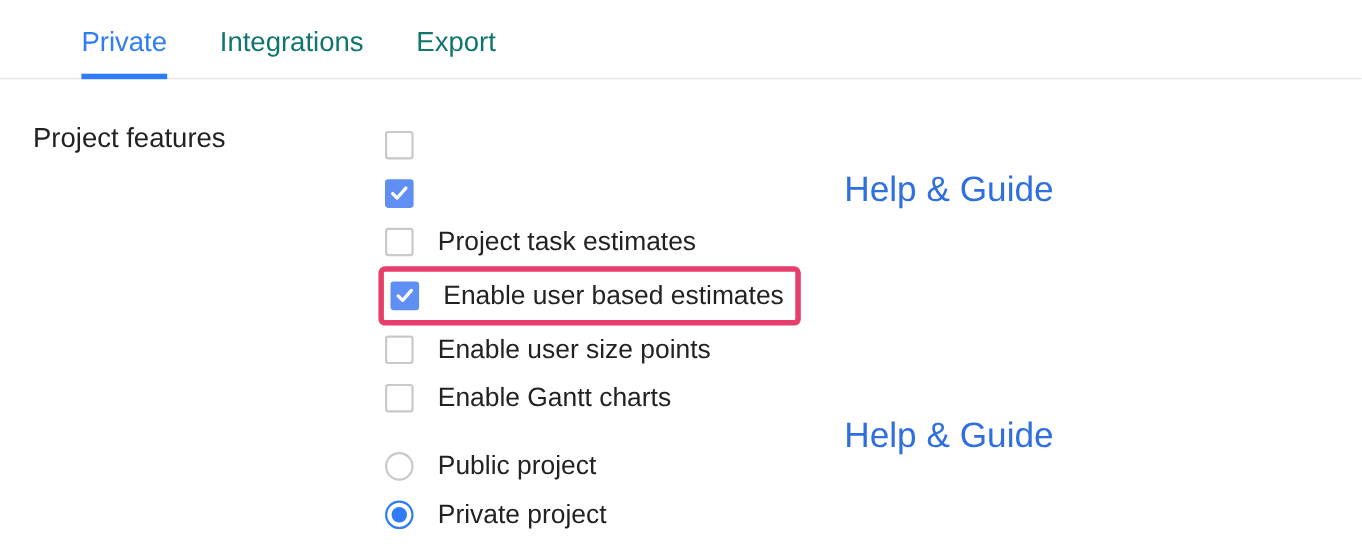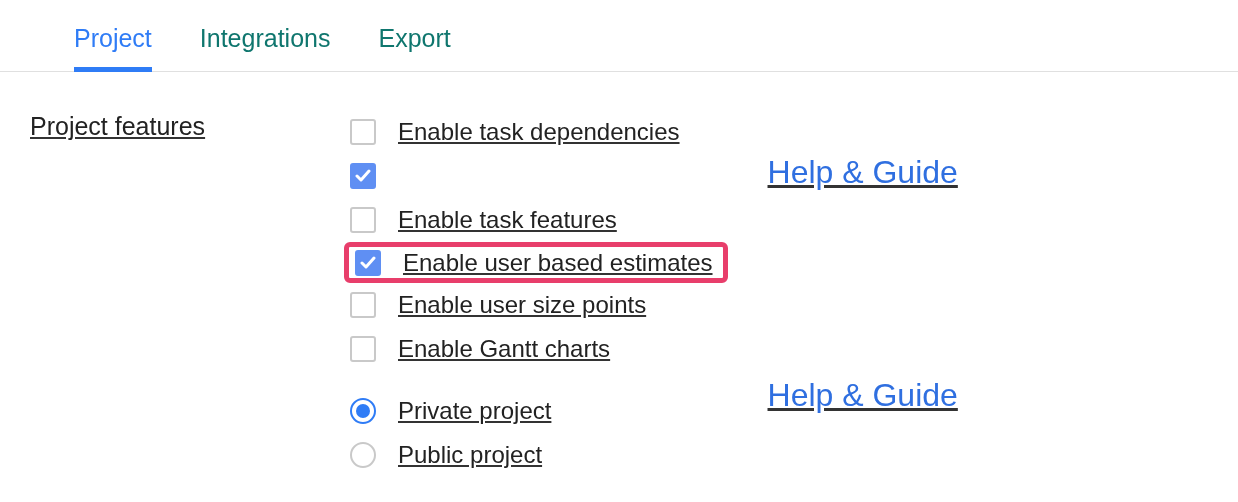--- a/index.html
+++ b/index.html
@@ -24,41 +24,40 @@
     border-bottom: 5px solid transparent;
     margin-bottom: -1px;
   }
   .tab.active {
     color: #2f7cf6;
     border-bottom-color: #2f7cf6;
   }
   .content {
     display: flex;
     padding: 38px 0 0 30px;
-    text-decoration: underline;
   }
   .section-label {
     width: 320px;
     font-size: 25px;
     color: #222;
     padding-top: 2px;
   }
   .options {
     flex: 0 0 auto;
   }
   .row {
     display: flex;
     align-items: center;
     height: 44px;
   }
   .row.highlighted {
     border: 5px solid #e83e6b;
     border-radius: 6px;
     padding: 2px 10px 2px 0;
-    height: 41px;
+    height: 54px;
     margin-left: -6px;
   }
   .row.highlighted .checkbox { margin-left: 6px; }
   .checkbox {
     width: 26px;
     height: 26px;
     border: 2px solid #c9c9c9;
     border-radius: 3px;
     display: inline-flex;
     align-items: center;
@@ -109,50 +108,49 @@
     cursor: pointer;
     display: block;
   }
   .help-spacer-1 { height: 44px; }
   .help-spacer-2 { height: 186px; }
 </style>
 </head>
 <body>
 
 <div class="tabs">
-  <div class="tab active">Project</div>
+  <div class="tab active">Private</div>
   <div class="tab">Integrations</div>
   <div class="tab">Export</div>
 </div>
 
 <div class="content">
   <div class="section-label">Project features</div>
 
   <div class="options">
 
     <div class="row">
       <span class="checkbox">
         
       </span>
-      <span class="option-label">Enable task dependencies</span>
     </div>
 
     <div class="row">
       <span class="checkbox checked">
         <svg width="16" height="16" viewBox="0 0 16 16">
             <path d="M2 8 L6 12 L14 3" stroke="#fff" stroke-width="3" fill="none" stroke-linecap="round" stroke-linejoin="round"></path>
           </svg>
       </span>
     </div>
 
     <div class="row">
       <span class="checkbox">
         
       </span>
-      <span class="option-label">Enable task features</span>
+      <span class="option-label">Project task estimates</span>
     </div>
 
     <div class="row highlighted">
       <span class="checkbox checked">
         <svg width="16" height="16" viewBox="0 0 16 16">
             <path d="M2 8 L6 12 L14 3" stroke="#fff" stroke-width="3" fill="none" stroke-linecap="round" stroke-linejoin="round"></path>
           </svg>
       </span>
       <span class="option-label">Enable user based estimates</span>
     </div>
@@ -166,26 +164,26 @@
 
     <div class="row">
       <span class="checkbox">
         
       </span>
       <span class="option-label">Enable Gantt charts</span>
     </div>
 
     <div class="radio-group">
       <div class="row">
+        <span class="radio"></span>
+        <span class="option-label">Public project</span>
+      </div>
+      <div class="row">
         <span class="radio selected"></span>
         <span class="option-label">Private project</span>
-      </div>
-      <div class="row">
-        <span class="radio"></span>
-        <span class="option-label">Public project</span>
       </div>
     </div>
 
   </div>
 
   <div class="help-col">
     <div class="help-spacer-1"></div>
     <a class="help-link">Help &amp; Guide</a>
     <div class="help-spacer-2"></div>
     <a class="help-link">Help &amp; Guide</a>

